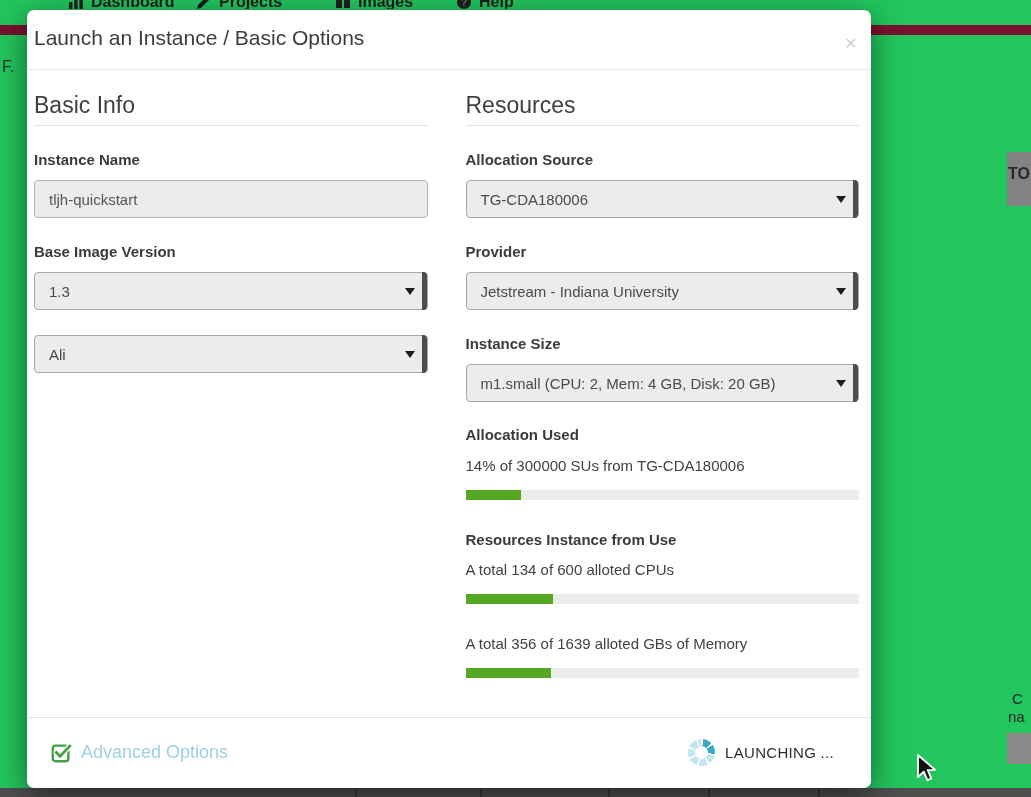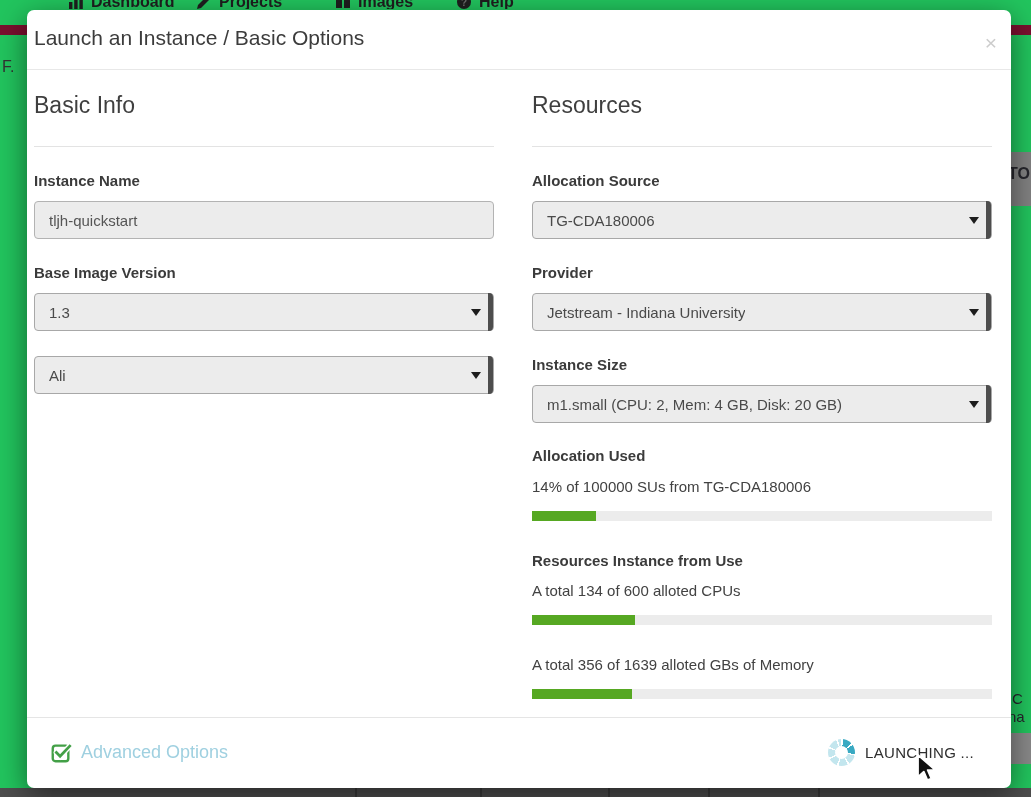--- a/index.html
+++ b/index.html
@@ -19,30 +19,30 @@
   .band{position:absolute;left:1007px;width:24px;background:#828282;}
   .band-to{top:152px;height:54px;}
   .band-to span{position:absolute;left:1px;top:13px;font-size:16px;font-weight:600;color:#26262c;}
   .frag-c{left:1012px;top:690px;font-size:15px;}
   .frag-na{left:1008px;top:708px;font-size:15px;}
   .band-low{top:733px;height:31px;background:#8a8a8a;}
   .bottom-strip{position:absolute;left:0;top:788px;width:100%;height:9px;background:#4e4e4e;}
   .bottom-strip i{position:absolute;top:0;width:2px;height:9px;background:#3a3a3a;}
 
   
-  .modal{position:absolute;left:27px;top:10px;width:984px;height:778px;background:#fff;
+  .modal{position:absolute;left:27px;top:10px;width:844px;height:778px;background:#fff;
          border-radius:7px;box-shadow:0 8px 30px rgba(0,0,0,.5);box-sizing:border-box;}
   .modal-header{position:relative;height:60px;border-bottom:1px solid #e8e8e8;box-sizing:border-box;}
   .modal-title{position:absolute;left:7px;top:16px;margin:0;font-size:21px;font-weight:400;color:#3c3c3c;}
   .modal-close{position:absolute;right:14px;top:22px;font-size:21px;line-height:1;color:#ccc;cursor:pointer;font-weight:400;}
 
   .modal-body{display:flex;gap:38px;padding:0 12px 0 7px;box-sizing:border-box;height:647px;}
   .col{width:460px;box-sizing:border-box;}
   .section-heading{margin:22px 0 0 0;font-size:23px;font-weight:400;color:#3f3f3f;
-                   padding-bottom:27px;border-bottom:1px solid #e3e3e3;}
+                   padding-bottom:6px;border-bottom:1px solid #e3e3e3;}
   .field{margin-top:25px;}
   .field-label{font-size:15px;font-weight:700;color:#3b3b3b;margin-bottom:12px;}
   .text-input{display:block;width:100%;height:38px;box-sizing:border-box;background:#ececec;
               border:1px solid #b3b3b3;border-radius:4px;padding:0 14px;font-size:15px;color:#555;
               font-family:"Liberation Sans","DejaVu Sans",sans-serif;outline:none;}
   .select{position:relative;height:38px;box-sizing:border-box;background:#ececec;
           border:1px solid #a8a8a8;border-radius:4px;display:flex;align-items:center;
           padding:0 32px 0 14px;font-size:15px;color:#4a4a4a;cursor:pointer;}
   .select::before{content:"";position:absolute;right:0;top:-1px;bottom:-1px;width:5px;
           background:#4d4d4d;border-radius:0 4px 4px 0;}
@@ -193,21 +193,21 @@
         </div>
 
         <div class="field">
           <div class="field-label">Instance Size</div>
           <div class="select">
             <span>m1.small (CPU: 2, Mem: 4 GB, Disk: 20 GB)</span>
           </div>
         </div>
 
         <div class="stat-heading m-alloc-head">Allocation Used</div>
-        <div class="stat-text m-alloc-text">14% of 100000 SUs from TG-CDA180006</div>
+        <div class="stat-text m-alloc-text">14% of 300000 SUs from TG-CDA180006</div>
         <div class="progress m-bar1">
           <div class="progress-fill" style="width: 14%;"></div>
         </div>
 
         <div class="stat-heading m-res-head">Resources Instance from Use</div>
         <div class="stat-text m-cpu-text">A total 134 of 600 alloted CPUs</div>
         <div class="progress m-bar2">
           <div class="progress-fill" style="width: 22.3%;"></div>
         </div>
 

